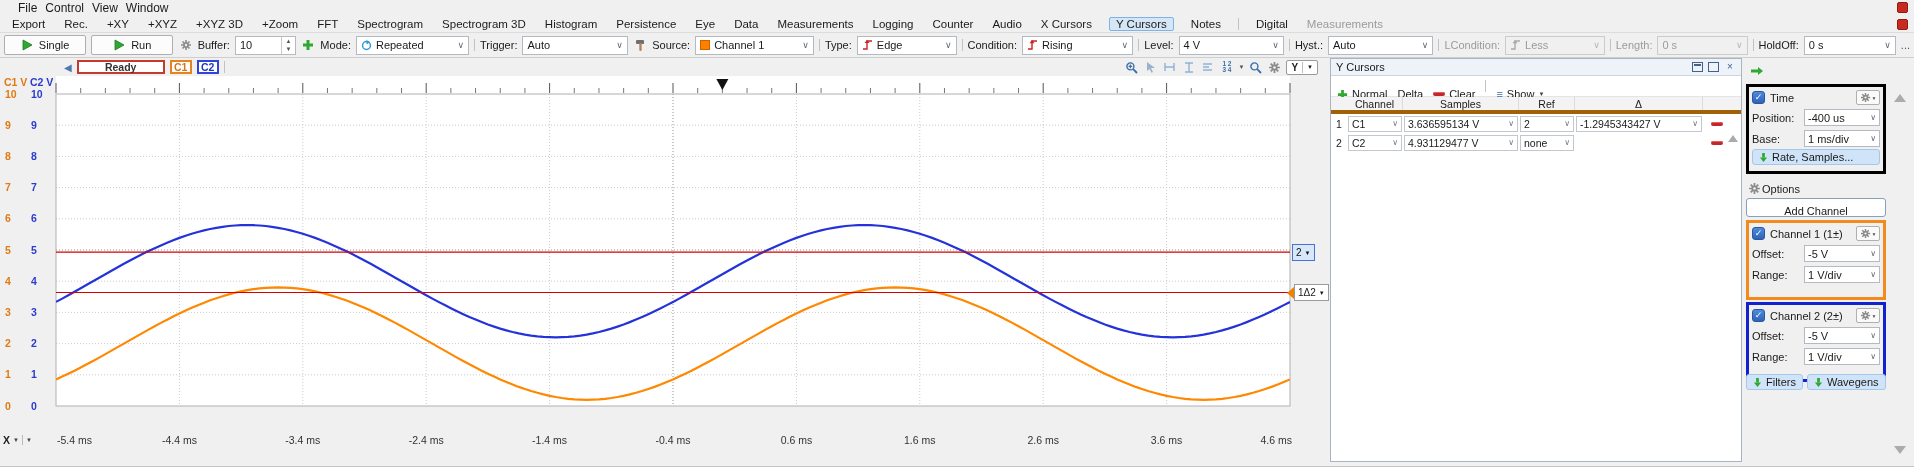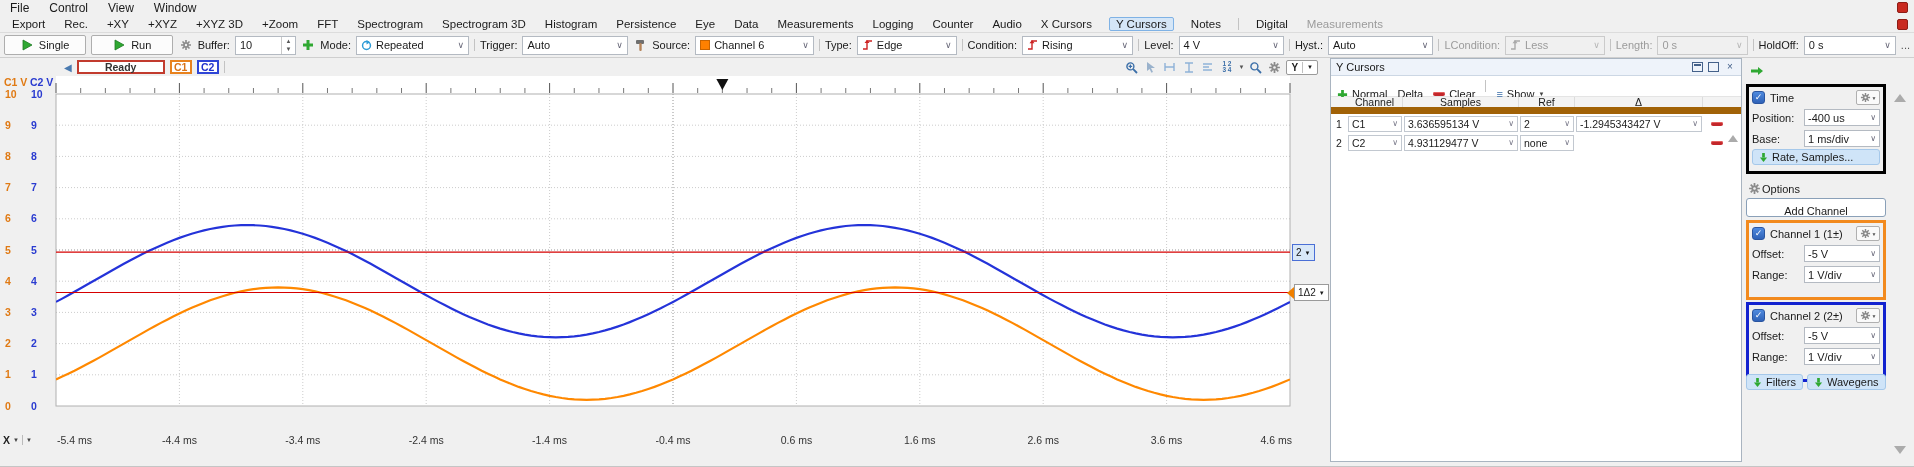--- a/index.html
+++ b/index.html
@@ -2,22 +2,22 @@
 <html><head>
 <meta charset="utf-8">
 <style>
   * { margin:0; padding:0; box-sizing:border-box; }
   html,body { background:#d8d8d8; }
   #app { position:relative; width:1914px; height:467px; background:#f0f0f0;
          font-family:"Liberation Sans","DejaVu Sans",sans-serif; font-size:11px; color:#1a1a1a;
          overflow:hidden; border-bottom:1px solid #c5c5c5; }
 
   
-  .menubar { position:absolute; top:0; left:0; right:0; height:16px; display:flex; align-items:center;
-             gap:20px; padding-left:10px; font-size:12px; }
+  .menubar { position:absolute; top:0; left:8px; right:0; height:16px; display:flex; align-items:center;
+             gap:8px; padding-left:10px; font-size:12px; }
   .menubar .mi { cursor:default; }
   .tabbar { position:absolute; top:16px; left:0; right:0; height:17px; display:flex; align-items:center;
             gap:15px; padding-left:10px; font-size:11.5px; border-bottom:1px solid #dcdcdc; }
   .tab { padding:0 2px; white-space:nowrap; }
   .tab.active { background:#d5e6f7; border:1px solid #7fb2e5; border-radius:2px; padding:0 6px; }
   .tab.disabled { color:#9b9b9b; }
   .vsep { width:1px; height:12px; background:#c3c3c3; }
   .redbox { position:absolute; width:11px; height:11px; background:#c92a20; border-radius:2px;
             border:1px solid #8e1d16; right:6px; }
 
@@ -74,21 +74,21 @@
             align-items:center; padding:0 5px; gap:5px; }
   .ptitle .t { flex:1; }
   .wicon { width:11px; height:10px; border:1px solid #44618a; position:relative; }
   .wicon.float:after { content:""; position:absolute; left:1px; right:1px; top:1px; height:2px; background:#44618a; }
   .wicon.closei { border:none; width:12px; color:#44618a; font-size:10px; line-height:10px; text-align:center; }
   .ptoolbar { height:21px; display:flex; align-items:center; gap:10px; padding:0 6px; border-bottom:1px solid #e4e4e4; }
   .ptool { display:flex; align-items:center; gap:4px;margin-top:16px; }
   .reddash { width:12px; height:4px; background:#c3272b; border-radius:2px; box-shadow:inset 0 1px 0 #e4605f; }
   .listicon { color:#3a6ea8; font-size:11px; line-height:1; }
   .ytable { position:relative; font-size:10.5px; }
-  .yhead { display:flex; height:17px; background:#f3f3f3; border-bottom:7px solid #a16207; align-items:center; }
+  .yhead { display:flex; height:17px; background:#f3f3f3; border-bottom:4px solid #a16207; align-items:center; }
   .yhead div { border-right:1px solid #dcdcdc; height:100%; display:flex; align-items:center; justify-content:center; }
   .yrow { display:flex; height:19px; align-items:center; }
   .c-num { width:16px; justify-content:center; display:flex; }
   .c-ch { width:56px; } .c-pos { width:116px; } .c-ref { width:56px; } .c-del { width:128px; } .c-act { width:28px; }
   .cellcombo { height:16px; margin:0 1px; background:#fff; border:1px solid #c2c8d0; display:flex;
                align-items:center; padding:0 3px; gap:2px; }
   .cellcombo .chev { margin-left:auto; color:#778; font-size:8px; }
   .c-act { display:flex; justify-content:center; }
   .scrollup { position:absolute; right:3px; top:38px; width:0; height:0;
               border-left:5px solid transparent; border-right:5px solid transparent; border-bottom:7px solid #ababab; }
@@ -211,21 +211,21 @@
     </div>
     <span class="sicon">
         <svg width="13" height="12" viewBox="0 0 13 12">
           <rect x="2" y="1" width="8" height="4" rx="1" fill="#6f6f6f"></rect>
           <rect x="5.3" y="4" width="2.4" height="8" rx="1" fill="#b5845a"></rect>
         </svg>
       </span>
     <span class="lbl">Source:</span>
     <div class="combo" style="width:124px">
       <span class="sq-orange"></span>
-      <span>Channel 6</span>
+      <span>Channel 1</span>
         <span class="chev">∨</span>
     </div>
     <span class="vsep"></span>
     <span class="lbl">Type:</span>
     <div class="combo" style="width:104px">
       <svg width="11" height="12" viewBox="0 0 11 12">
           <path d="M1 10 L5 10 L5 2 L10 2" fill="none" stroke="#cc2222" stroke-width="1.4"></path>
           <polygon points="5,1 7.5,4 2.5,4" fill="#cc2222"></polygon>
         </svg>
       <span>Edge</span>

